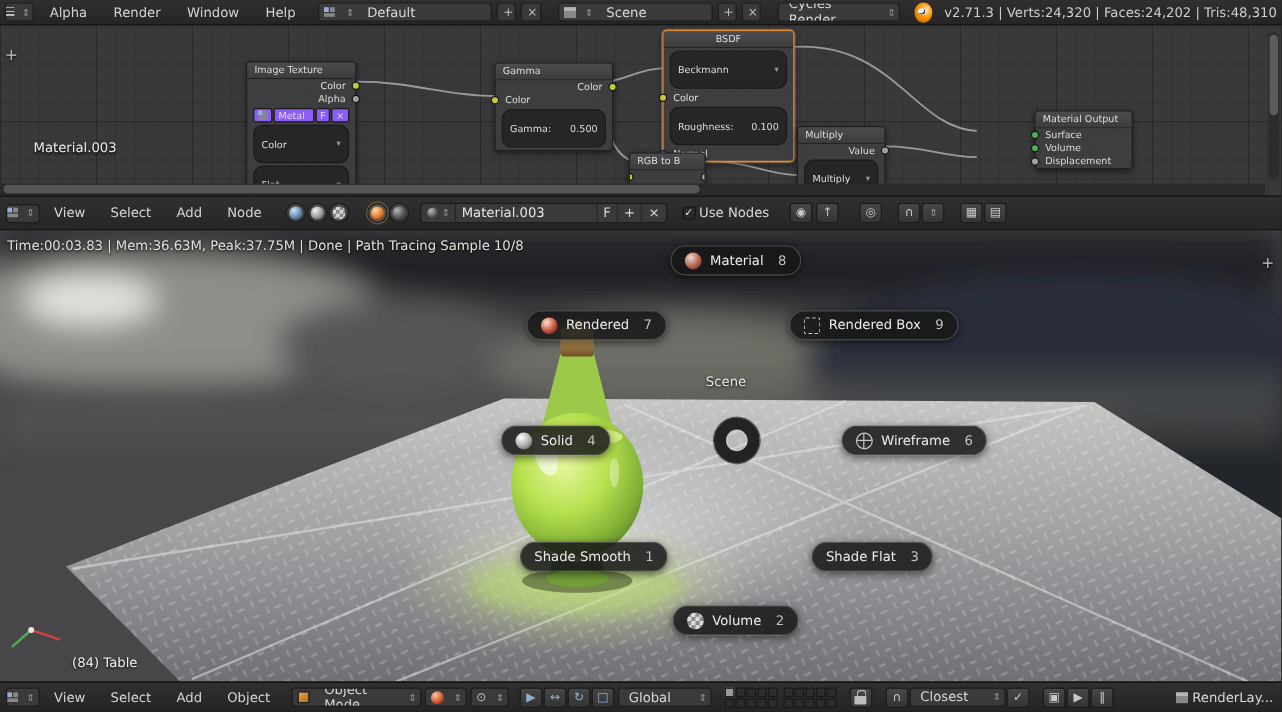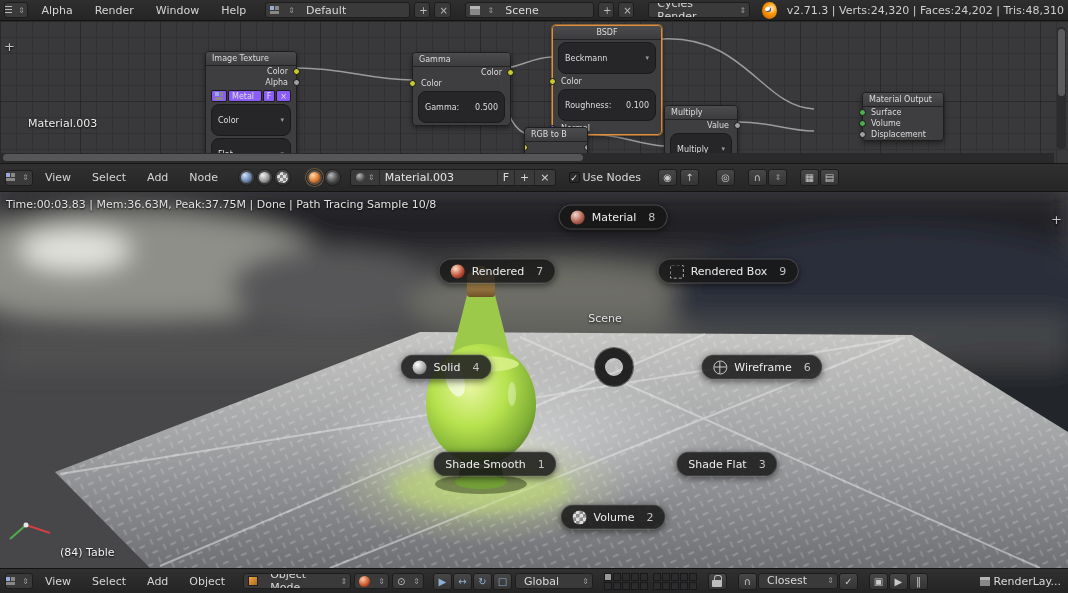--- a/index.html
+++ b/index.html
@@ -481,21 +481,21 @@
     <div class="pie-item" style="left:497px; top:79px;text-align:center;">
       <span class="pie-icon sphere-rendered"></span>
       <span>Rendered</span>
       <span class="pie-num">7</span>
     </div>
     <div class="pie-item" style="left:728px; top:79px;">
       <span class="pie-icon icon-bbox"></span>
       <span>Rendered Box</span>
       <span class="pie-num">9</span>
     </div>
-    <div class="pie-item" style="left:446px; top:175px;">
+    <div class="pie-item" style="left:463px; top:175px;">
       <span class="pie-icon sphere-solid"></span>
       <span>Solid</span>
       <span class="pie-num">4</span>
     </div>
     <div class="pie-item" style="left:762px; top:175px;">
       <span class="pie-icon sphere-wire"></span>
       <span>Wireframe</span>
       <span class="pie-num">6</span>
     </div>
     <div class="pie-item" style="left:495px; top:272px;">

